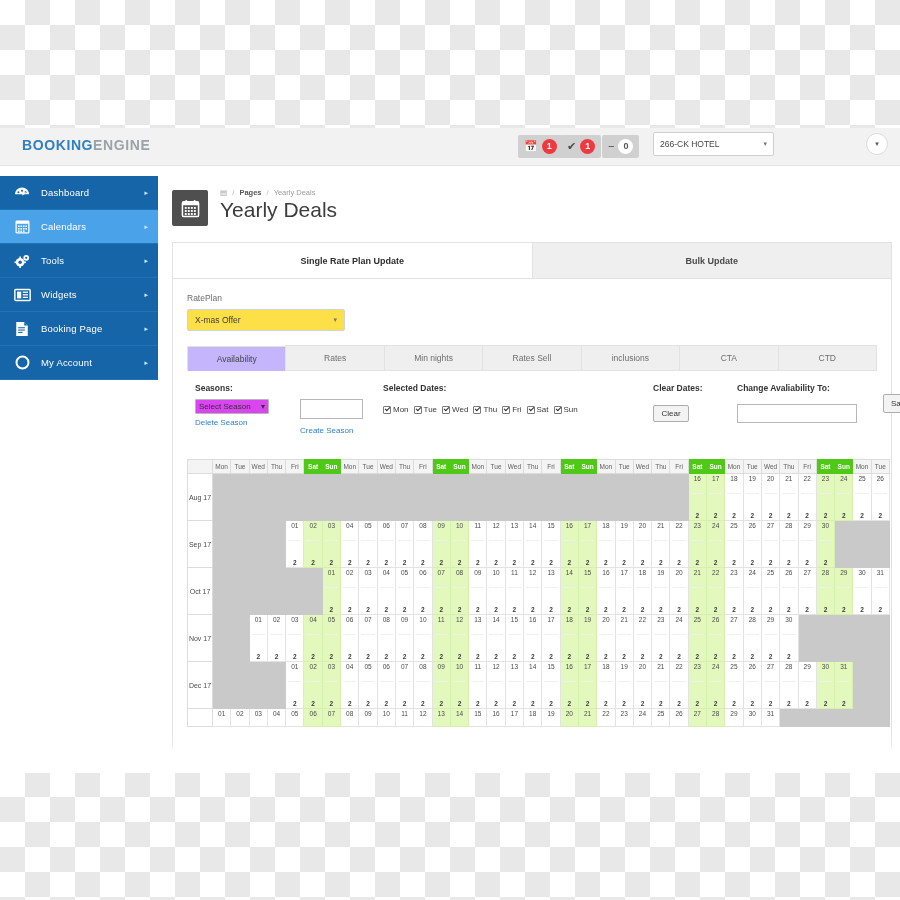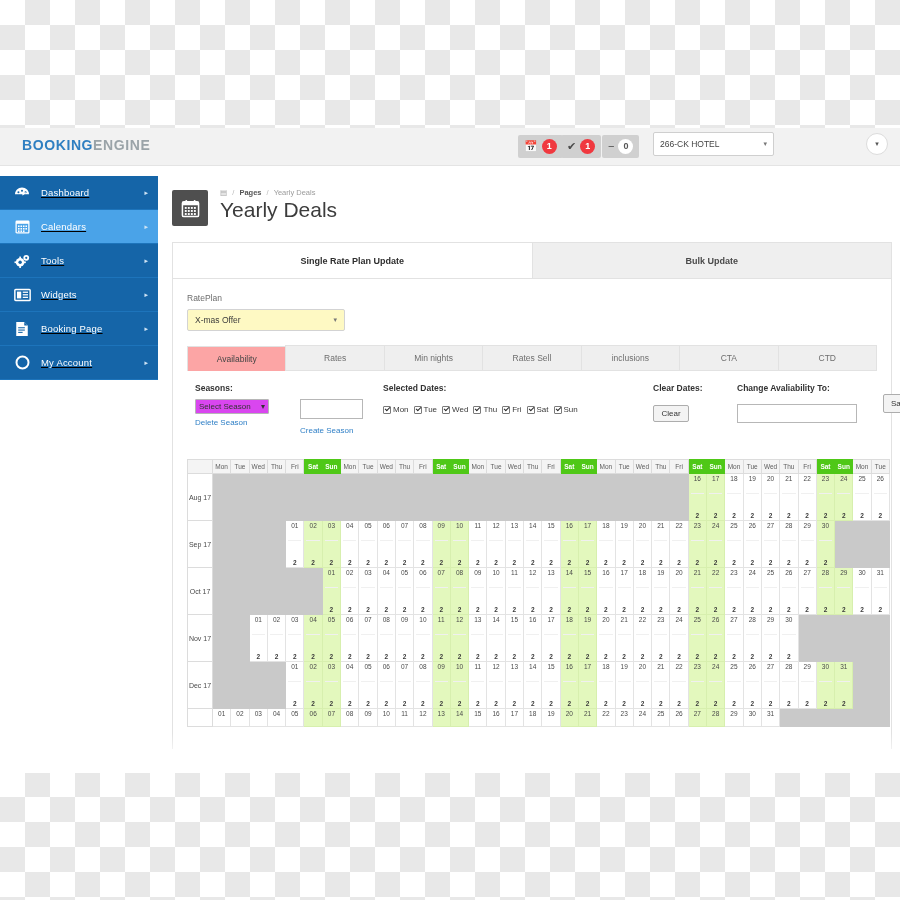--- a/index.html
+++ b/index.html
@@ -63,21 +63,21 @@
   }
   #hotel-select .caret { font-size:7px; color:#777; }
   #user-menu {
     position:absolute; left:866px; top:5px; width:22px; height:22px;
     border-radius:50%; background:#fff; border:1px solid #dcdcdc;
     display:flex; align-items:center; justify-content:center;
     font-size:7px; color:#555;
   }
 
   
-  #sidebar { position:absolute; left:0; top:48px; width:158px;text-decoration:underline; }
+  #sidebar { position:absolute; left:0; top:48px; width:158px; }
   .nav-item {
     height:34px; background:#1565a8; border-bottom:1px solid #1d74bb;
     display:flex; align-items:center; padding-left:12px; position:relative;
     color:#ffffff;
   }
   .nav-item.active { background:#4aa3e8; }
   .nav-item .nav-icon {
     width:20px; height:18px; margin-right:9px;
     display:flex; align-items:center; justify-content:center;
     font-size:13px; color:#fff;
@@ -111,38 +111,38 @@
     flex:1; display:flex; align-items:center; justify-content:center;
     font-size:9px; font-weight:bold; color:#4a4a4a; background:#efefef;
     border-right:1px solid #e2e2e2;
   }
   #top-tabs .ttab.active { background:#ffffff; color:#2f2f2f; }
   #top-tabs .ttab:last-child { border-right:none; }
 
   #rateplan-block { padding:14px 0 0 14px; }
   .field-label { font-size:8.5px; color:#6d6d6d; }
   #rateplan-select {
-    margin-top:6px; width:158px; height:22px; background:#fef9c3;
+    margin-top:6px; width:158px; height:22px; background:#fde047;
     border:1px solid #d3d3d3; border-radius:2px; font-size:8.5px; color:#3c3c3c;
     display:flex; align-items:center; justify-content:space-between; padding:0 7px;
   }
   #rateplan-select .caret { font-size:7px; color:#777; }
 
   
   #sub-tabs {
     display:flex; margin:14px 14px 0 14px; height:26px;
     border-bottom:1px solid #e2e2e2;
   }
   #sub-tabs .stab {
     flex:1; display:flex; align-items:center; justify-content:center;
     font-size:8.5px; color:#6e6e6e; background:#efefef;
     border:1px solid #e2e2e2; border-bottom:none; border-right:none;
   }
   #sub-tabs .stab:last-child { border-right:1px solid #e2e2e2; }
-  #sub-tabs .stab.active { background:#fca5a5; color:#444; position:relative; top:1px; }
+  #sub-tabs .stab.active { background:#c4b5fd; color:#444; position:relative; top:1px; }
 
   
   #controls { position:relative; height:62px; margin:12px 14px 0 14px; font-size:8.5px; }
   .ctl-title { font-size:8.5px; color:#333; font-weight:bold; }
   #seasons-group { position:absolute; left:8px; top:0; }
   #season-select {
     margin-top:6px; width:74px; height:15px; background:#d946ef;
     border:1px solid #b6b6b6; border-radius:1px; font-size:8px; color:#333;
     display:flex; align-items:center; justify-content:space-between; padding:0 3px;
   }

